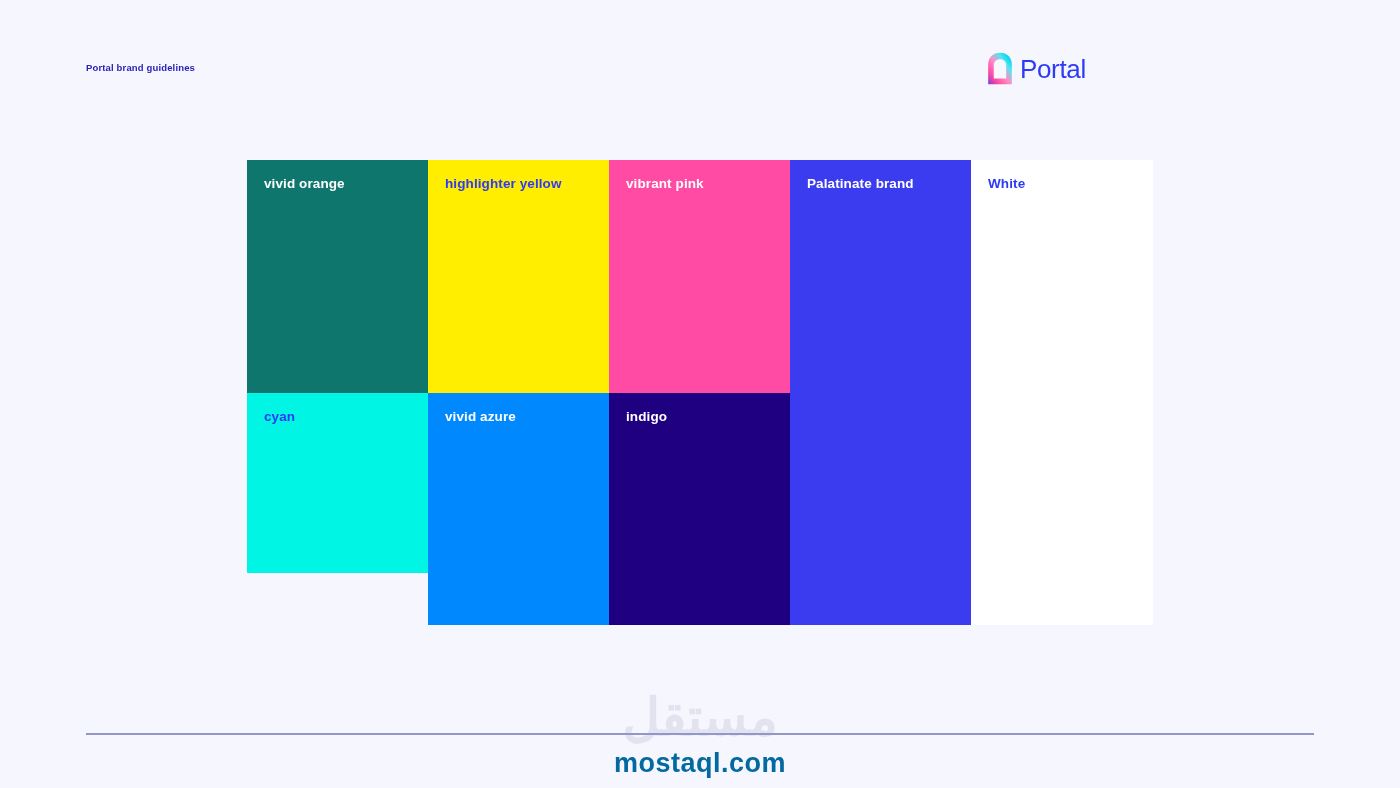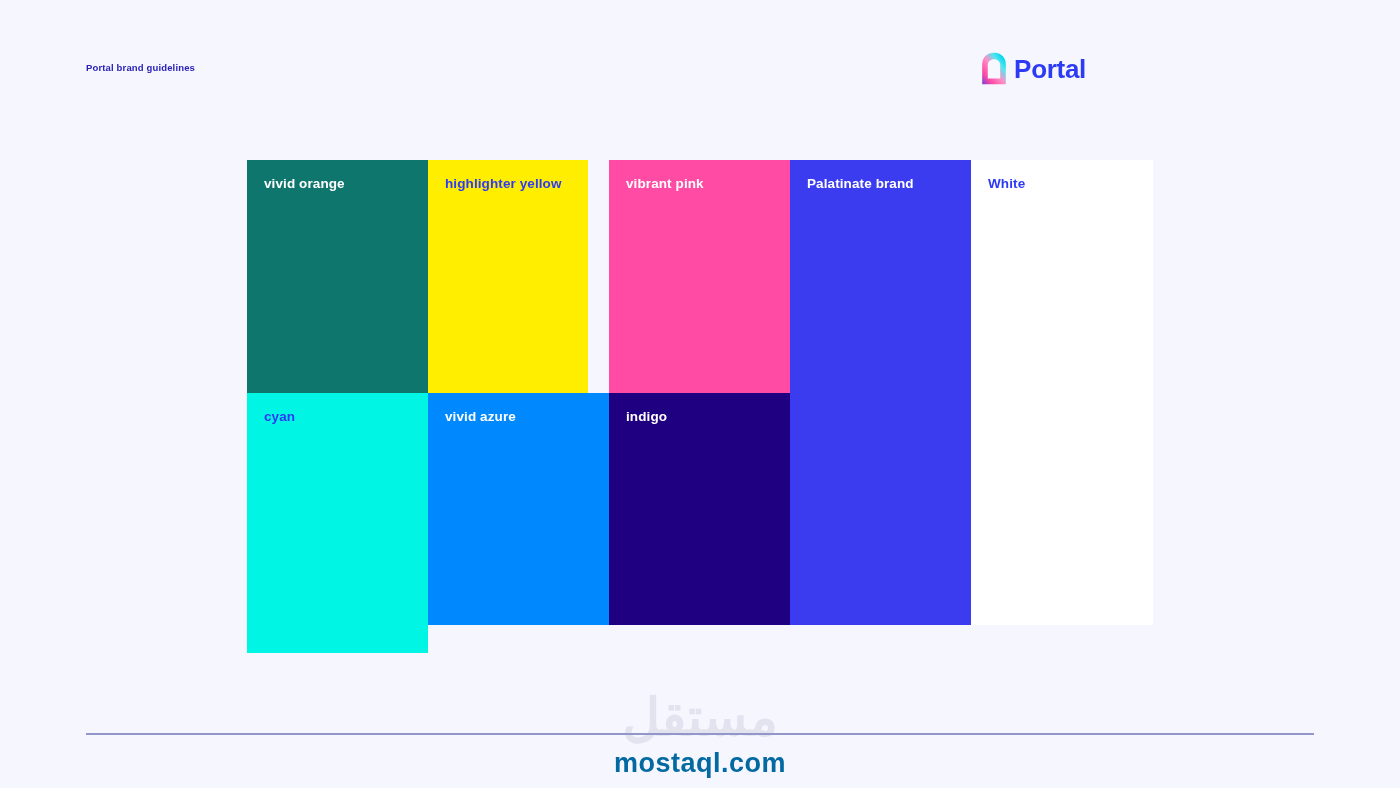--- a/index.html
+++ b/index.html
@@ -45,21 +45,21 @@
   }
 
   .logo-mark {
     width: 26px;
     height: 33px;
     display: block;
   }
 
   .logo-word {
     font-size: 26px;
-    font-weight: bold;
+    font-weight: normal;
     color: #2e3bf5;
     letter-spacing: -0.3px;
     line-height: 1;
   }
 
   
   .palette {
     position: absolute;
     left: 247px;
     top: 160px;
@@ -77,29 +77,29 @@
     left: 17px;
     top: 16px;
     font-size: 13.5px;
     font-weight: bold;
     letter-spacing: 0.1px;
     white-space: nowrap;
   }
 
   
   .sw-orange  { left: 0px;   top: 0px; width: 181px; height: 233px; }
-  .sw-yellow  { left: 181px; top: 0px; width: 160px; height: 233px; }
+  .sw-yellow  { left: 181px; top: 0px; width: 181px; height: 233px; }
   .sw-pink    { left: 362px; top: 0px; width: 181px; height: 233px; }
 
   
   .sw-palatinate { left: 543px; top: 0px; width: 181px; height: 465px; }
   .sw-white      { left: 724px; top: 0px; width: 182px; height: 465px; }
 
   
-  .sw-cyan   { left: 0px;   top: 233px; width: 181px; height: 260px; }
+  .sw-cyan   { left: 0px;   top: 233px; width: 181px; height: 180px; }
   .sw-azure  { left: 181px; top: 233px; width: 181px; height: 232px; }
   .sw-indigo { left: 362px; top: 233px; width: 181px; height: 232px; }
 
   
   .footer-rule {
     position: absolute;
     left: 86px;
     top: 733px;
     width: 1228px;
     height: 2px;

